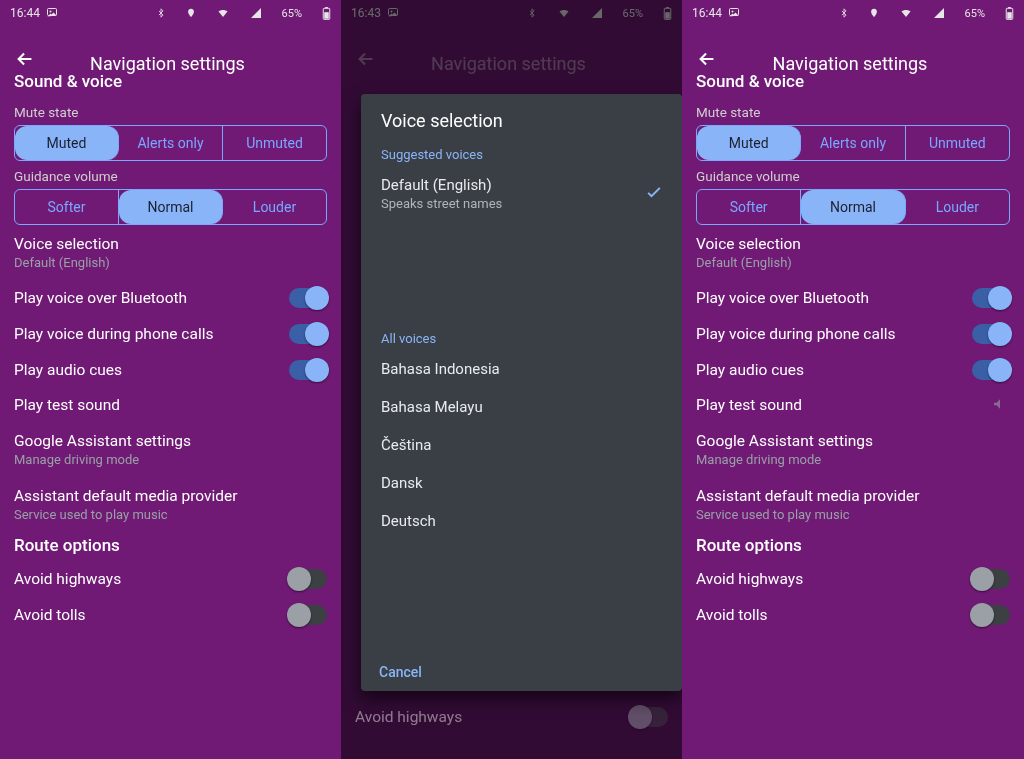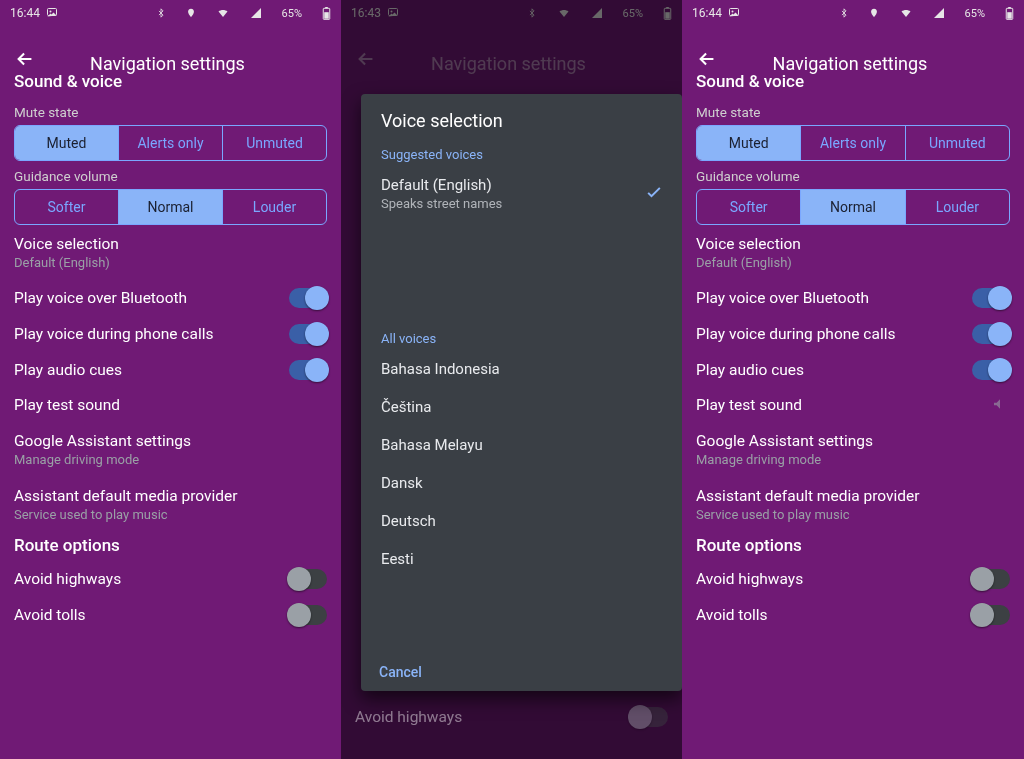--- a/index.html
+++ b/index.html
@@ -23,21 +23,21 @@
 
   
   .content { flex: 1; overflow: hidden; padding: 0 0 4px 0; }
   .section-title { font-size: 17px; font-weight: 500; color: #ffffff; padding: 3px 14px 6px 14px; }
   .section-title.cut { margin-top: -6px; } 
   .label { font-size: 13.5px; color: #cfcfcf; padding: 7px 14px 5px 14px; }
 
   .seg { margin: 0 14px; display: flex; border: 1.5px solid #7aa7ff; border-radius: 6px; overflow: hidden; }
   .seg .opt { flex: 1; text-align: center; padding: 9px 4px; font-size: 14px; color: #7aa7ff; border-right: 1.5px solid #7aa7ff; background: transparent; cursor: pointer; }
   .seg .opt:last-child { border-right: 0; }
-  .seg .opt.sel { background: #8ab4f8; color: #1b2030; }
+  .seg .opt.sel { background: #8ab4f8; color: #1b2030; border-radius: 12px; }
 
   .item { display: flex; align-items: center; padding: 10px 14px; gap: 10px; }
   .item .txt { flex: 1; }
   .item .title2 { font-size: 15.5px; color: #ffffff; }
   .item .sub { font-size: 13px; color: #9aa0a6; margin-top: 2px; }
   .item.compact { padding-top: 8px; padding-bottom: 8px; }
 
   
   .toggle { width: 38px; height: 20px; border-radius: 10px; background: #3c4043; position: relative; flex: 0 0 auto; }
   .toggle .knob { position: absolute; top: -2px; width: 24px; height: 24px; border-radius: 50%; background: #9aa0a6; left: -2px; transition: none; box-shadow: 0 1px 2px rgba(0,0,0,.5); }
@@ -296,41 +296,36 @@
       </div>
       <div class="gap"></div>
       <div class="hdr">All voices</div>
       <div class="drow">
           <div class="dt">
             <div class="dtitle">Bahasa Indonesia</div>
           </div>
         </div>
       <div class="drow">
           <div class="dt">
+            <div class="dtitle">Bahasa Melayu</div>
+          </div>
+        </div>
+      <div class="drow">
+          <div class="dt">
             <div class="dtitle">Čeština</div>
-          </div>
-        </div>
-      <div class="drow">
-          <div class="dt">
-            <div class="dtitle">Bahasa Melayu</div>
           </div>
         </div>
       <div class="drow">
           <div class="dt">
             <div class="dtitle">Dansk</div>
           </div>
         </div>
       <div class="drow">
           <div class="dt">
             <div class="dtitle">Deutsch</div>
-          </div>
-        </div>
-      <div class="drow">
-          <div class="dt">
-            <div class="dtitle">Eesti</div>
           </div>
         </div>
       <div style="flex:1"></div>
       <div class="footer">
         <span class="cancel">Cancel</span>
       </div>
     </div>
   </div>
 
   <div class="screen s3">

